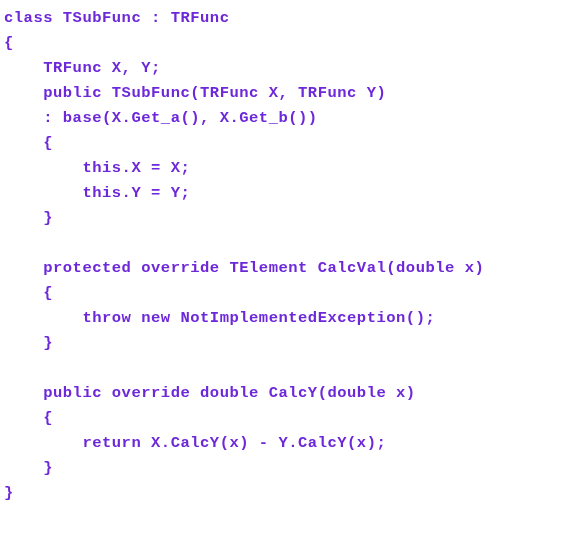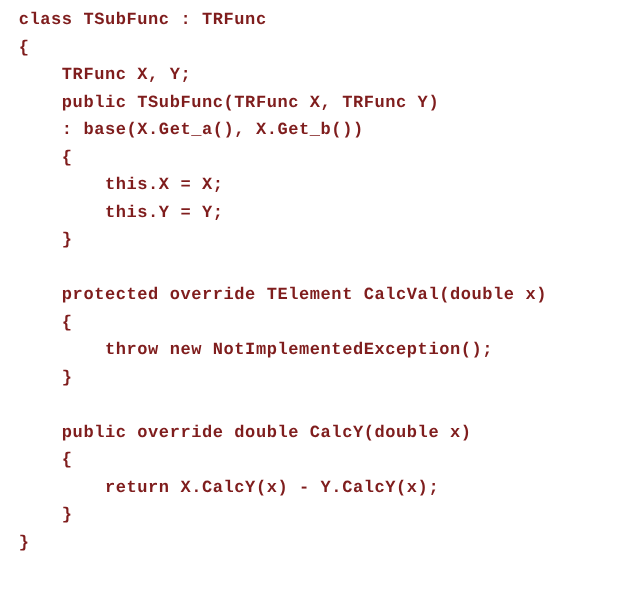--- a/index.html
+++ b/index.html
@@ -9,22 +9,22 @@
     height: 544px;
     background: #ffffff;
     overflow: hidden;
   }
   .code-block {
     font-family: "Courier New", Courier, monospace;
     font-weight: bold;
     font-size: 15.5px;
     line-height: 25px;
     white-space: pre;
-    color: #7f1d1d;
-    padding: 6px 17px;
+    color: #6d28d9;
+    padding: 6px 4px;
     letter-spacing: 0.5px;
   }
 </style>
 </head>
 <body>
 
 <div class="code-block"><span>class TSubFunc : TRFunc</span>
 <span>{</span>
 <span>    TRFunc X, Y;</span>
 <span>    public TSubFunc(TRFunc X, TRFunc Y)</span>

